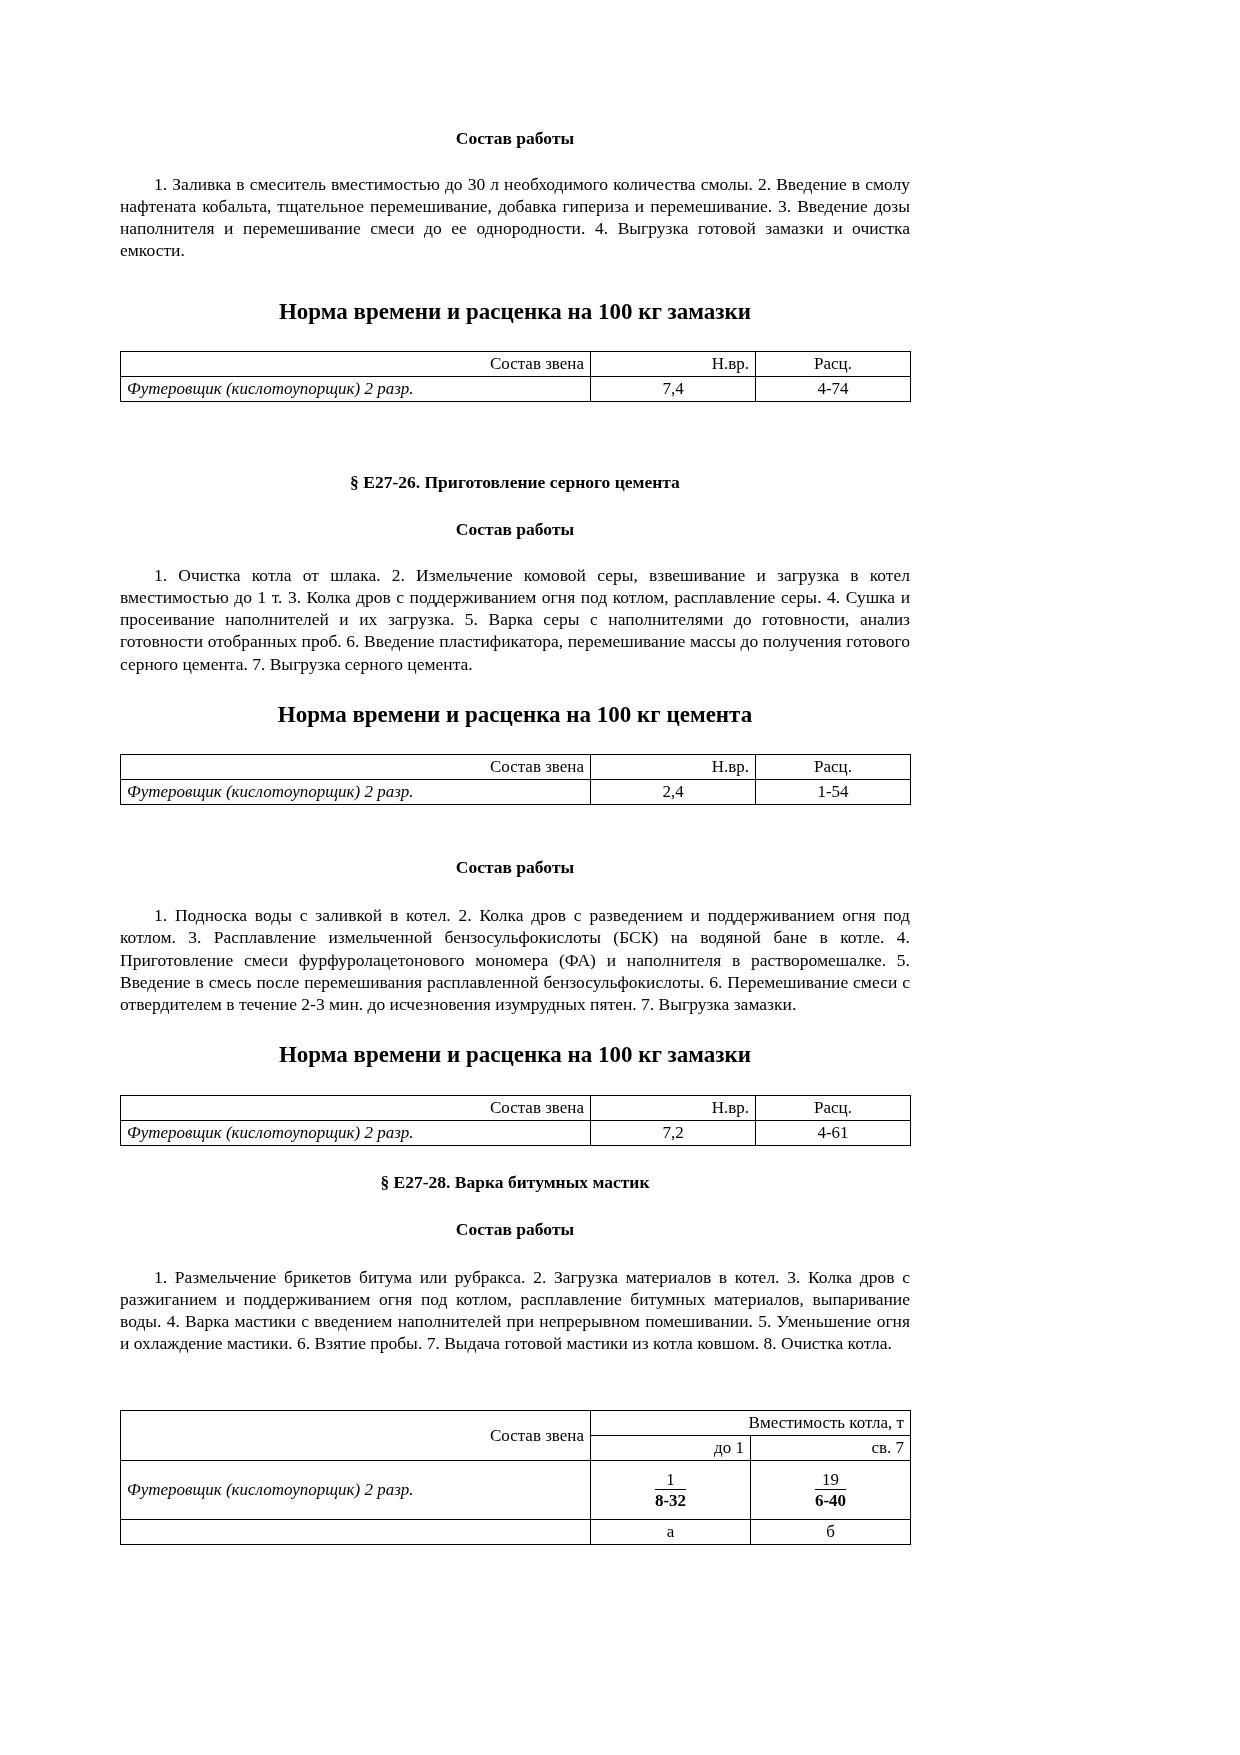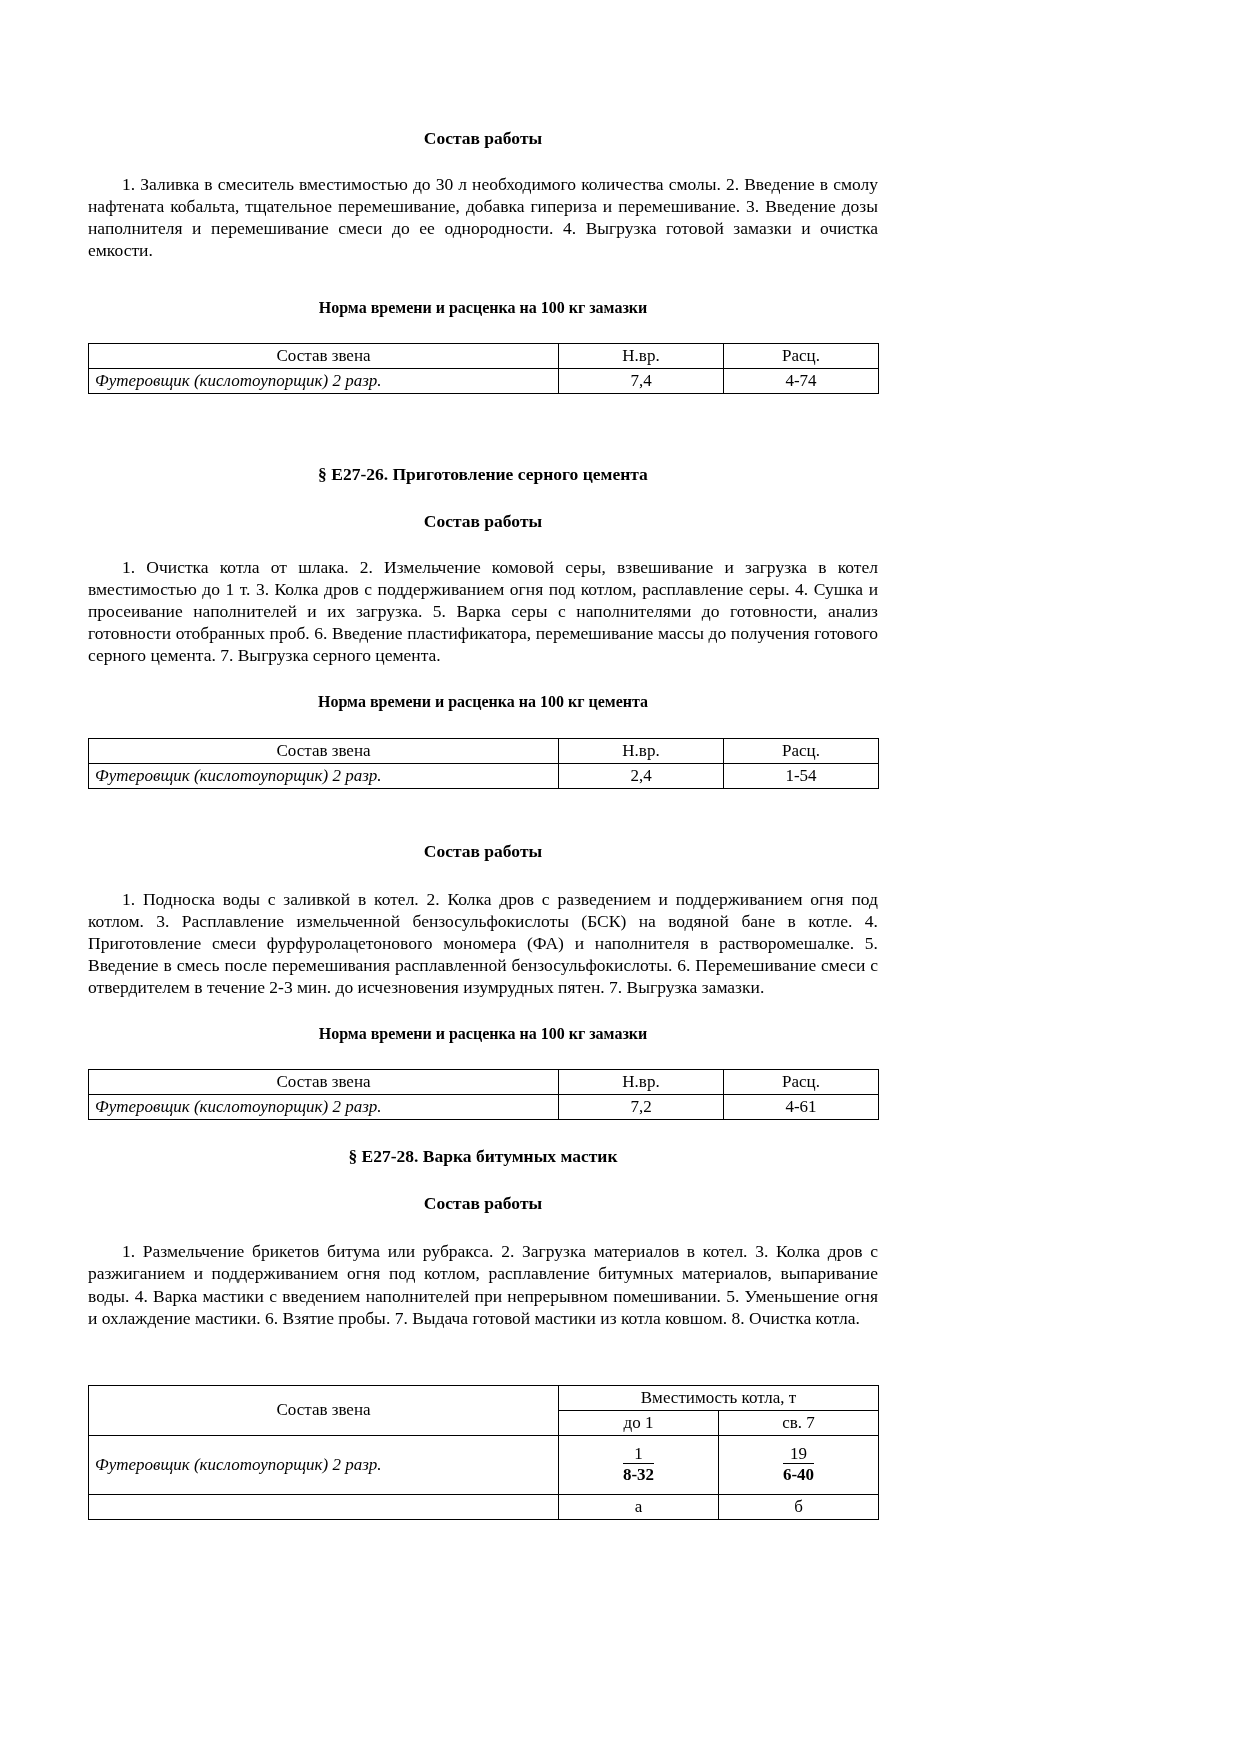--- a/index.html
+++ b/index.html
@@ -12,21 +12,21 @@
     height: 1755px;
     font-family: "Liberation Serif", "DejaVu Serif", serif;
     color: #000000;
     -webkit-font-smoothing: antialiased;
   }
   .page {
     position: relative;
     width: 1132px;
     height: 1755px;
     box-sizing: border-box;
-    padding: 128px 160px 0 88px;
+    padding: 128px 160px 0 120px;
   }
   .content {
     width: 790px;
   }
 
   
   .h-center {
     text-align: center;
     font-weight: bold;
     font-size: 17.5px;
@@ -34,21 +34,21 @@
   }
   .section-title {
     text-align: center;
     font-weight: bold;
     font-size: 17.5px;
     line-height: 1.2;
   }
   .norm-title {
     text-align: center;
     font-weight: bold;
-    font-size: 16px;
+    font-size: 23px;
     line-height: 1.2;
   }
 
   
   .para {
     text-align: justify;
     text-justify: inter-word;
     font-size: 17.5px;
     line-height: 1.265;
     text-indent: 34px;
@@ -70,21 +70,21 @@
     font-size: 17px;
   }
   table.norm td,
   table.norm th {
     border: 1.3px solid #000000;
     padding: 2px 6px;
     vertical-align: middle;
     font-weight: normal;
   }
   td.c-head {
-    text-align: center;
+    text-align: right;
   }
   td.c-headb {
     text-align: center;
     font-weight: bold;
   }
   td.c-crew {
     text-align: left;
     font-style: italic;
     padding-left: 10px;
   }

